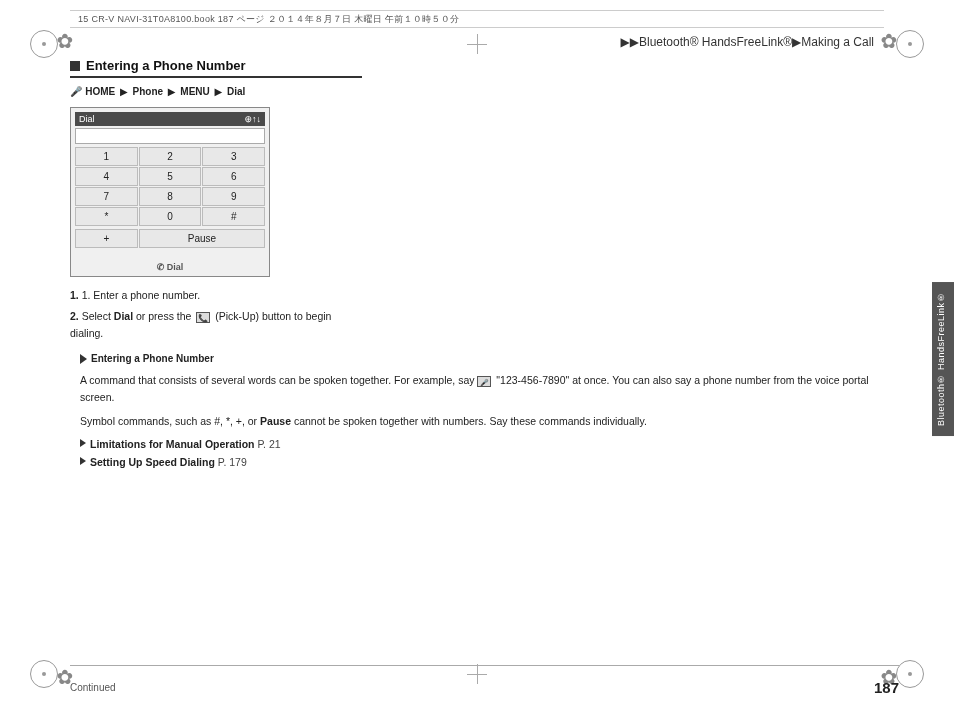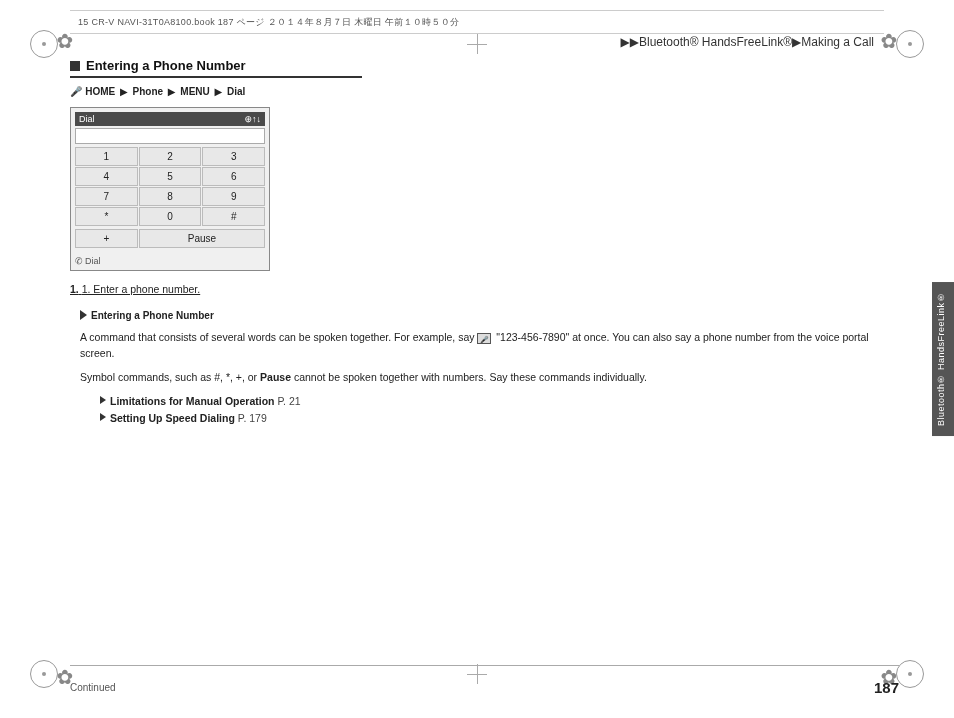--- a/index.html
+++ b/index.html
@@ -80,21 +80,21 @@
     .deco-mark.tr2 { top: 28px; right: 52px; }
     .deco-mark.bl2 { bottom: 28px; left: 52px; }
     .deco-mark.br2 { bottom: 28px; right: 52px; }
 
     
     .top-bar {
       position: absolute;
       top: 10px;
       left: 70px;
       right: 70px;
-      height: 24px;
+      height: 18px;
       font-size: 9px;
       color: #555;
       display: flex;
       align-items: center;
       border-top: 0.5px solid #ccc;
       border-bottom: 0.5px solid #ccc;
       padding: 0 8px;
       letter-spacing: 0.3px;
     }
 
@@ -222,32 +222,32 @@
     }
     .phone-bottom-key {
       background: #e8e8e8;
       border: 0.5px solid #bbb;
       text-align: center;
       font-size: 10px;
       padding: 3px 0;
       color: #222;
     }
     .phone-ui-footer {
-      text-align: left;
+      text-align: center;
       font-size: 9px;
       color: #555;
-      margin-top: 8px;
+      margin-top: 14px;
+      font-weight: bold;
     }
 
     
     .steps {
       font-size: 10.5px;
       line-height: 1.6;
       margin-top: 6px;
-      text-decoration: underline;
     }
     .steps p { margin-bottom: 4px; }
     .step-inline-icon {
       display: inline-block;
       width: 14px;
       height: 11px;
       border: 1px solid #555;
       background: #ddd;
       vertical-align: middle;
       font-size: 8px;
@@ -312,21 +312,20 @@
     .ref-links {
       margin-top: 8px;
     }
     .ref-link-item {
       display: flex;
       align-items: flex-start;
       gap: 4px;
       margin-bottom: 3px;
       font-size: 10.5px;
       line-height: 1.4;
-      margin-left: 20px;
     }
     .ref-link-arrow {
       width: 0;
       height: 0;
       border-top: 4px solid transparent;
       border-bottom: 4px solid transparent;
       border-left: 6px solid #333;
       display: inline-block;
       flex-shrink: 0;
       margin-top: 2px;
@@ -428,20 +427,23 @@
       </div>
       <div class="phone-ui-footer">
         <span>✆ Dial</span>
       </div>
     </div>
 
     <div class="steps">
       <p>
         <strong>1.</strong> <span>1. Enter a phone number.</span>
       </p>
+      <p>
+        <strong>2.</strong> Select <strong>Dial</strong> or press the <span class="step-inline-icon">📞</span> (Pick-Up) button to begin dialing.
+      </p>
     </div>
   </div>
 
   <div class="divider-v"></div>
 
   <div class="right-col">
 
     <div class="right-subheading">
       <div class="right-arrow-icon"></div>
       <span>Entering a Phone Number</span>

